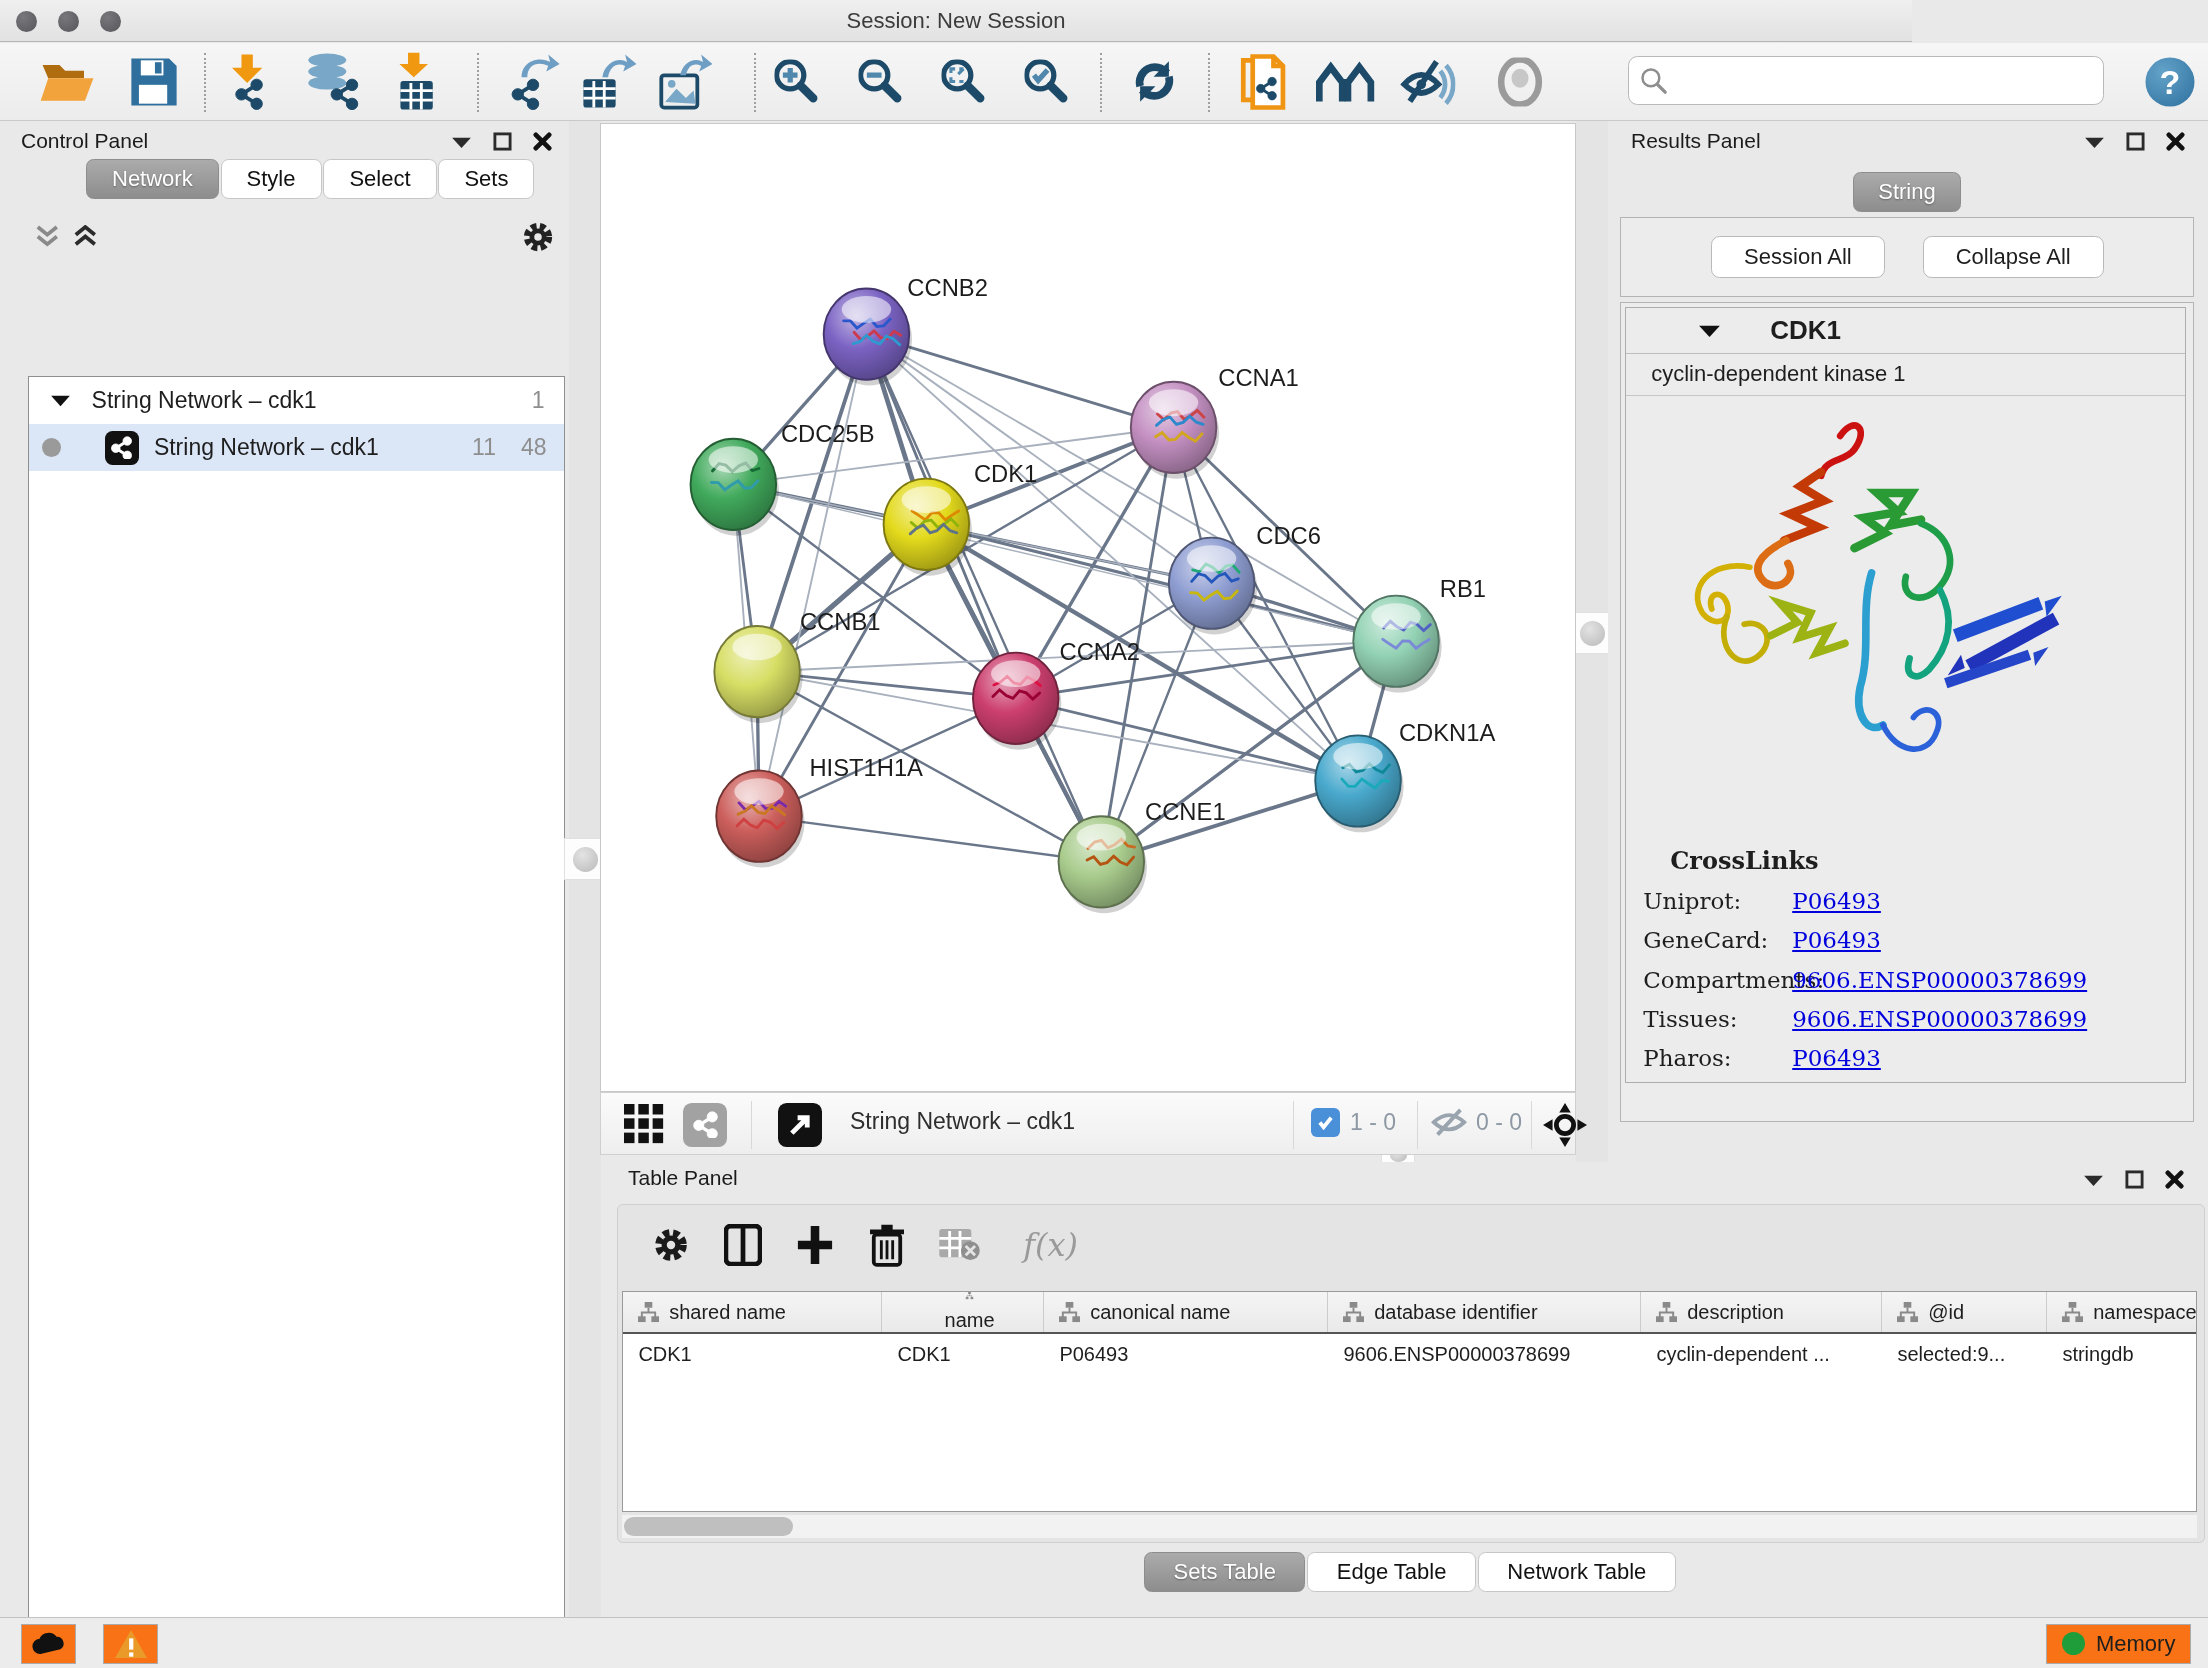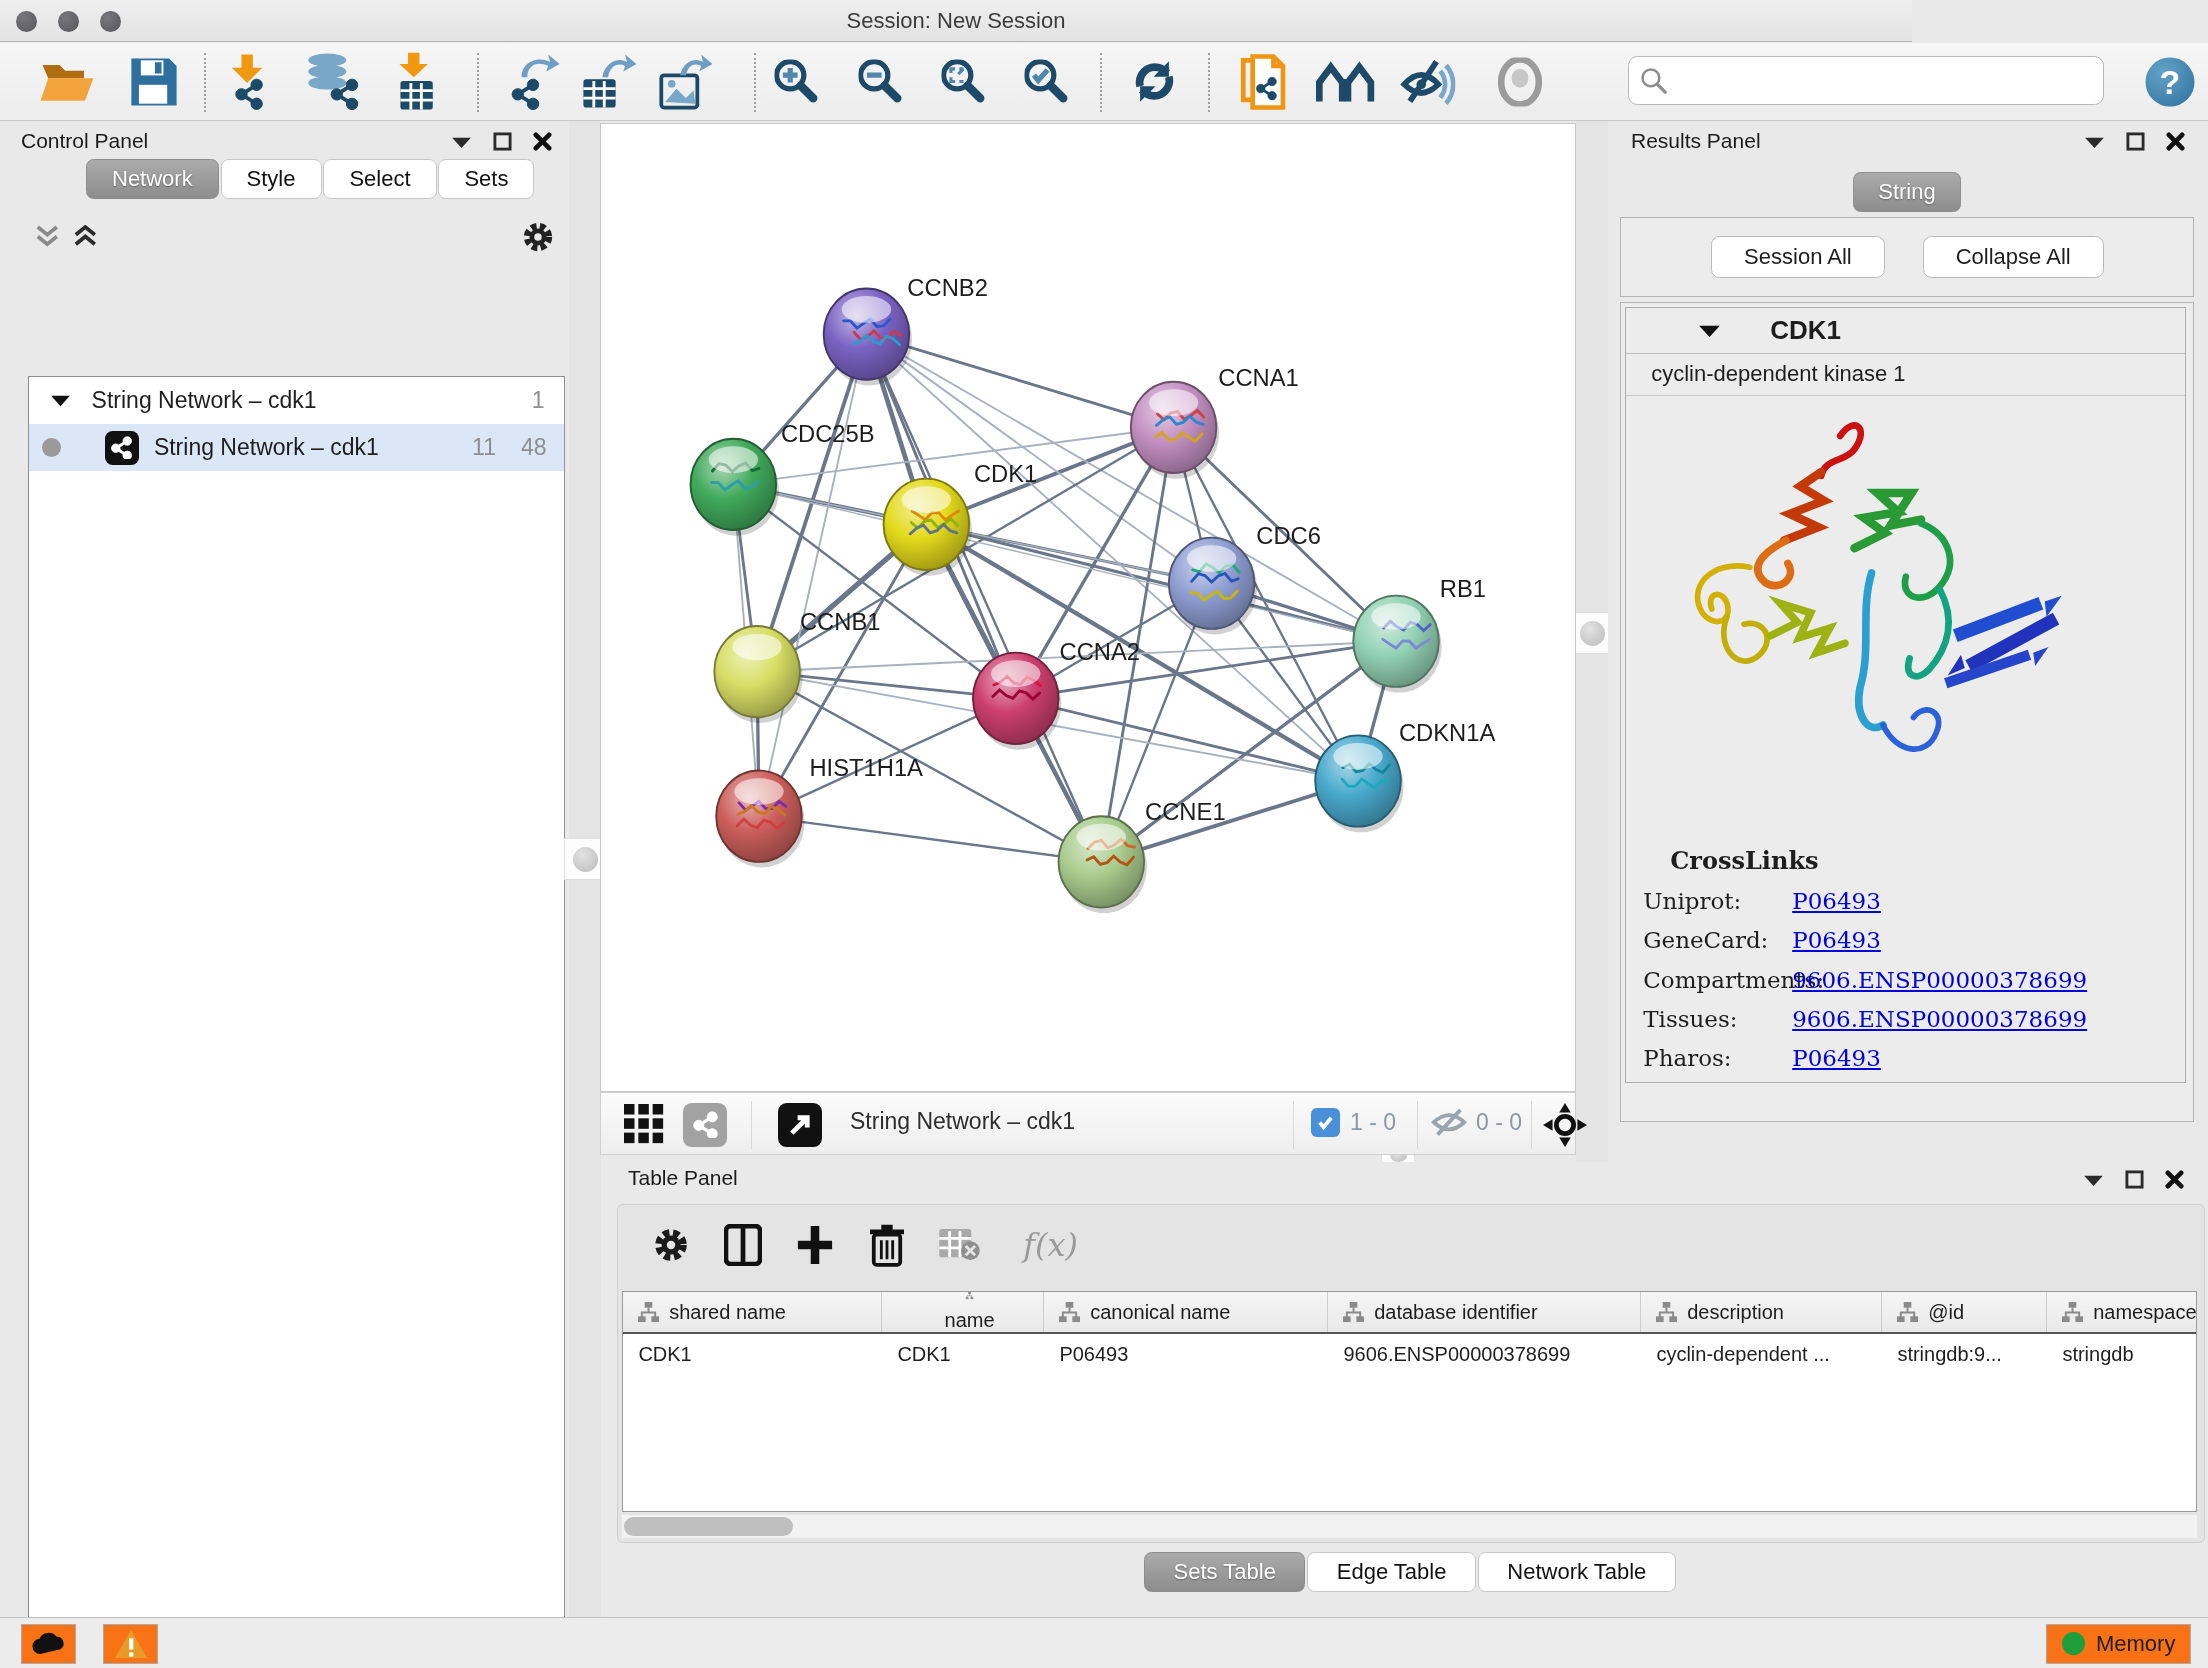--- a/index.html
+++ b/index.html
@@ -816,21 +816,21 @@
             <span>namespace</span>
           </div>
         </div>
       <div id="tp-rows">
           <div id="tp-row">
             <div class="td" style="width: 259px;">CDK1</div>
             <div class="td" style="width: 162px;">CDK1</div>
             <div class="td" style="width: 284px;">P06493</div>
             <div class="td" style="width: 313px;">9606.ENSP00000378699</div>
             <div class="td" style="width: 241px;">cyclin-dependent ...</div>
-            <div class="td" style="width: 165px;">stringdb:9...</div>
+            <div class="td" style="width: 165px;">selected:9...</div>
             <div class="td" style="width: 164px;">stringdb</div>
           </div>
         </div>
     </div>
     <div id="tp-hscroll">
       <div id="tp-thumb"></div>
     </div>
   </div>
 
   <div id="tp-tabs">

